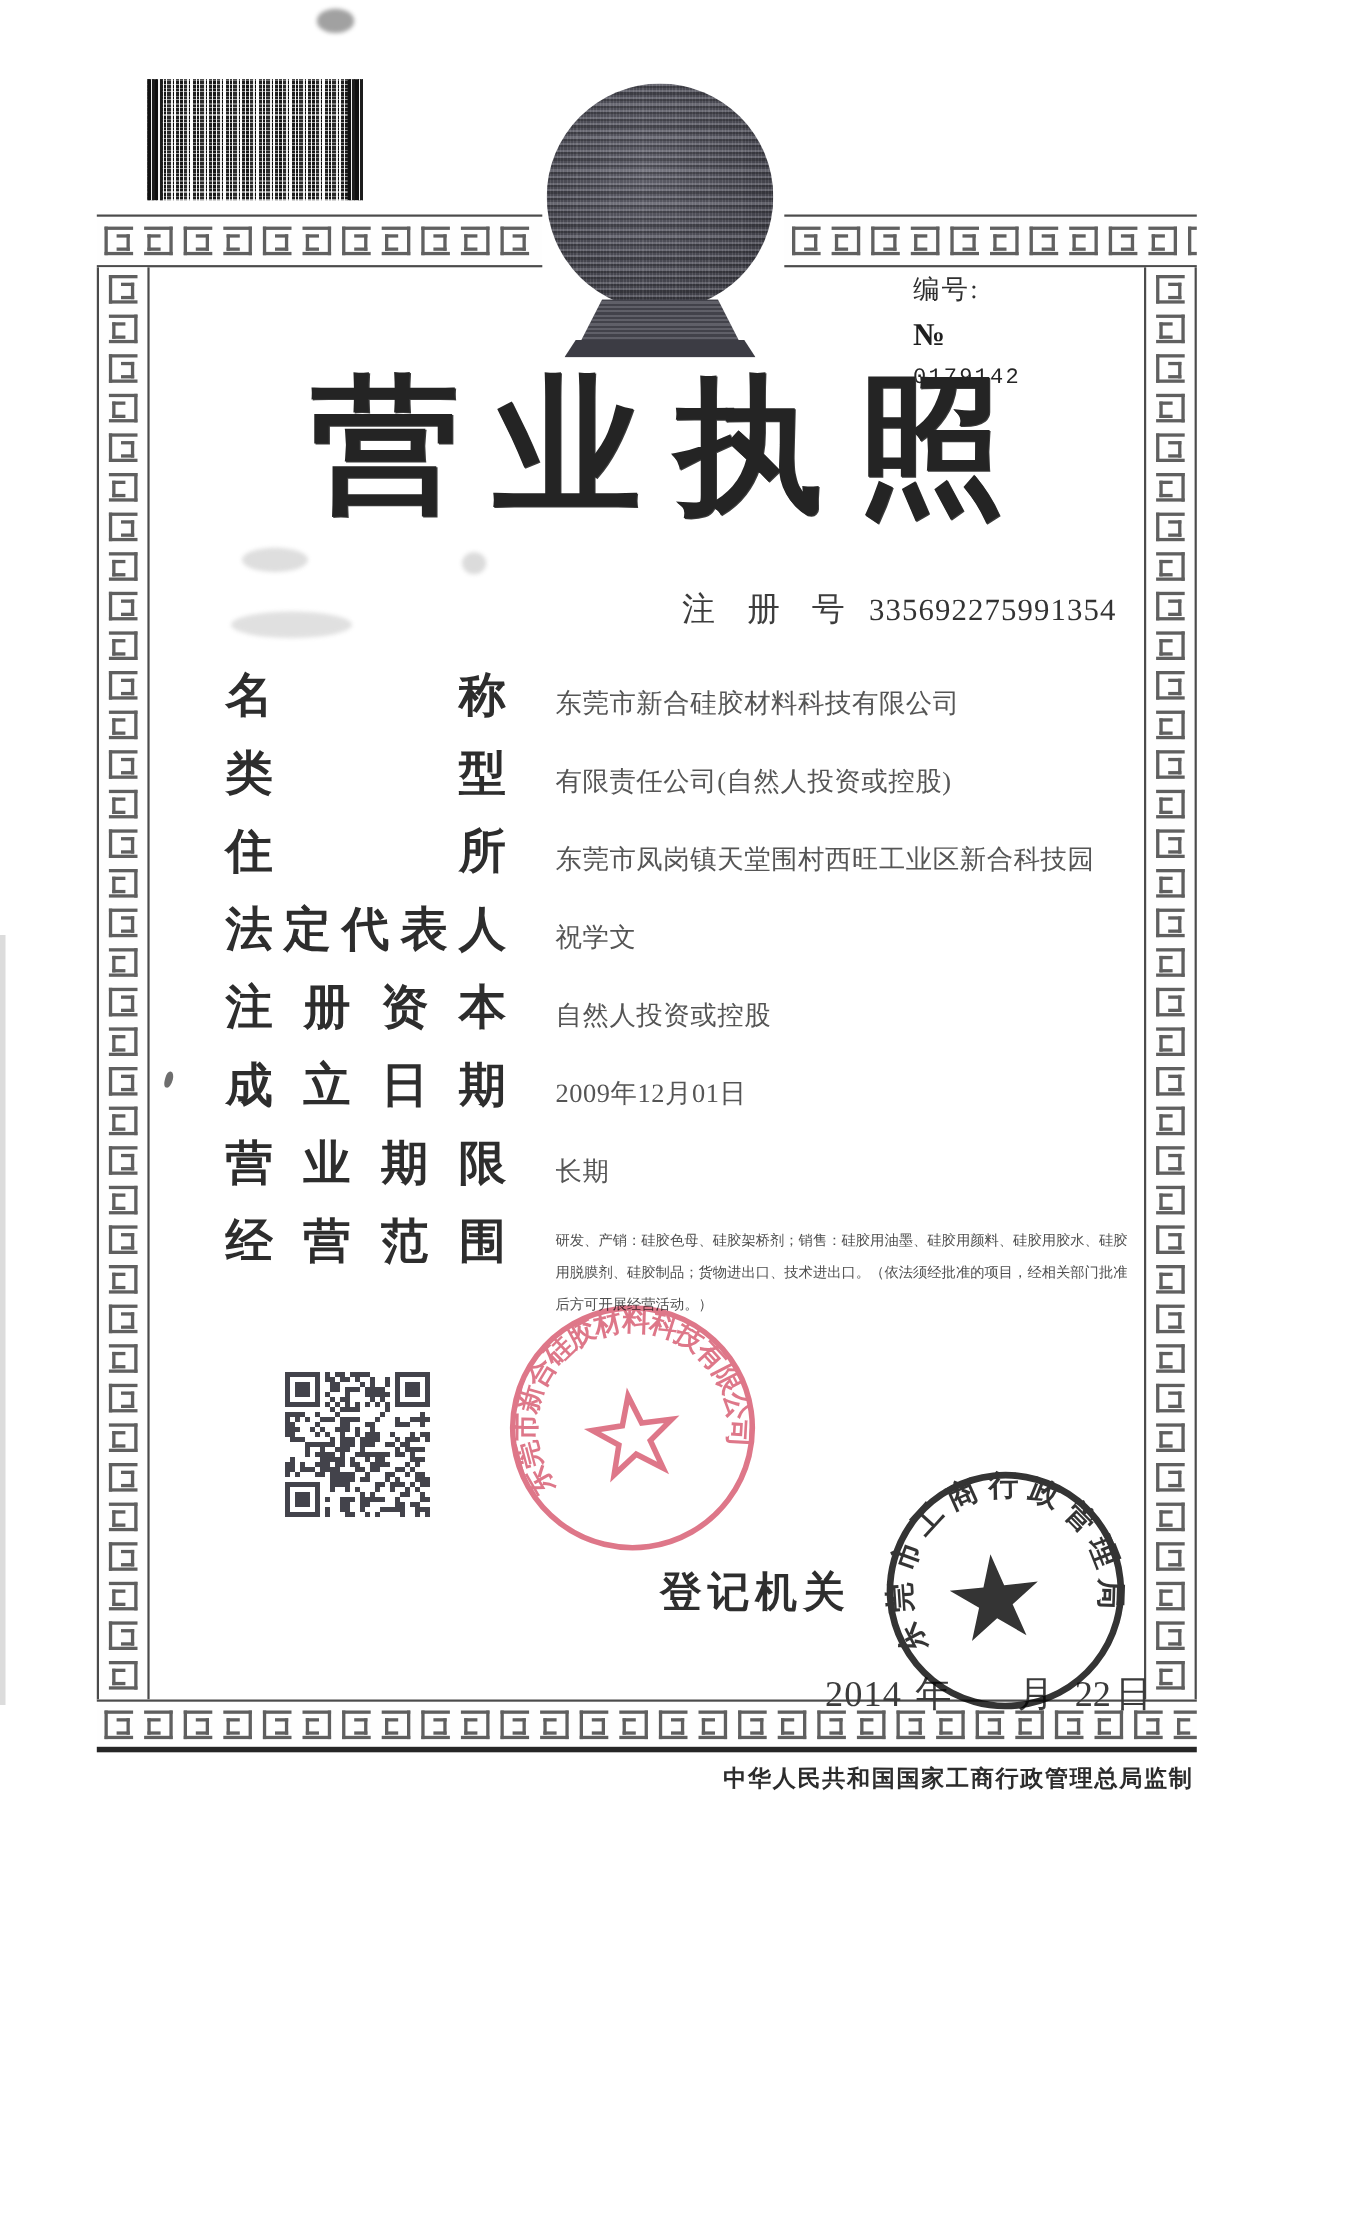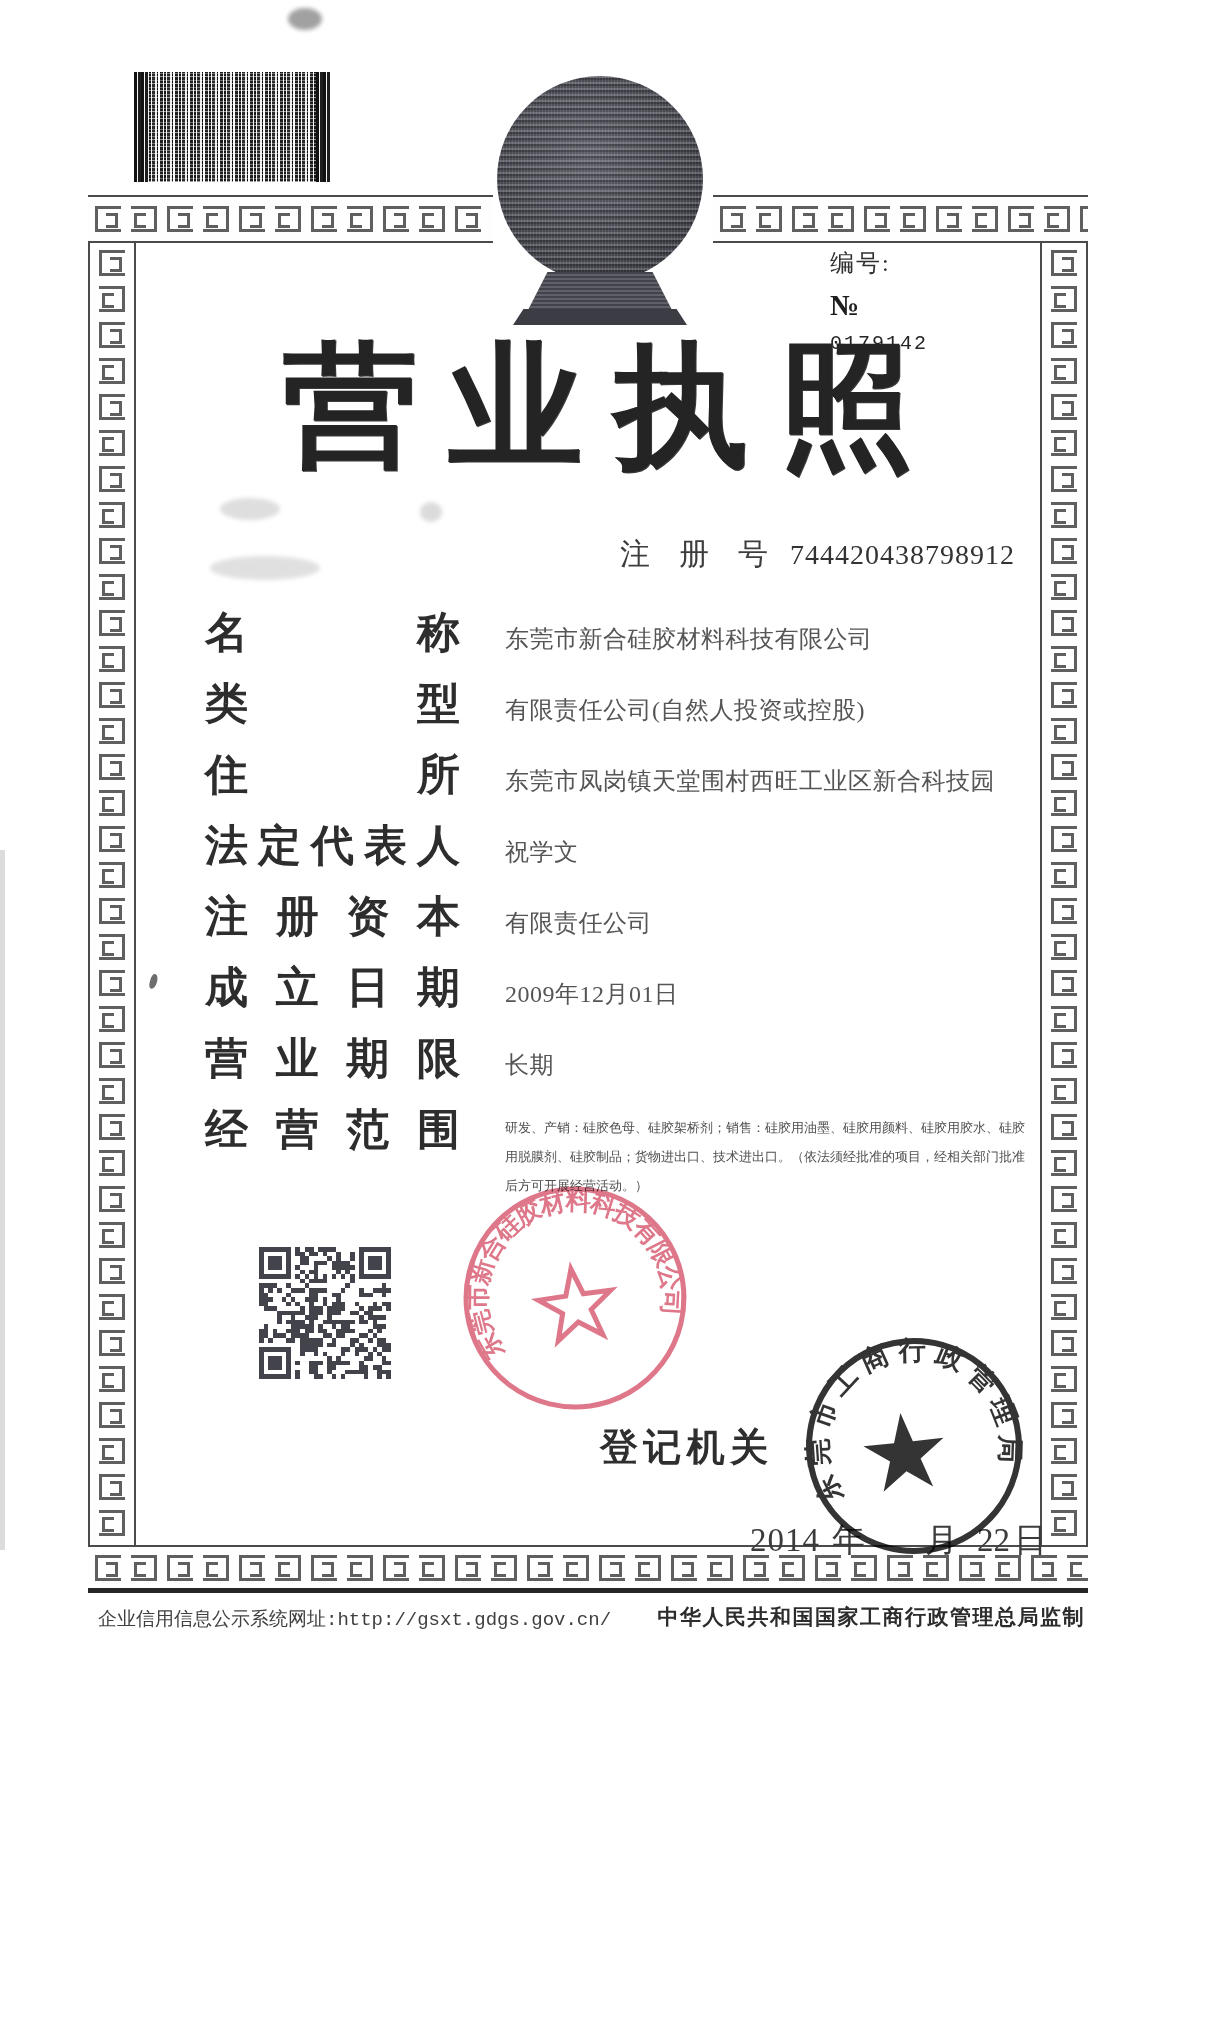--- a/index.html
+++ b/index.html
@@ -240,21 +240,21 @@
       <span>执</span>
       <span>照</span>
     </div>
 
   <div class="regline">
     <span class="lbl" data-justify="">
         <span>注</span>
         <span>册</span>
         <span>号</span>
       </span>
-    <span class="num">744420438798912</span>
+    <span class="num">335692275991354</span>
   </div>
 
   <div class="fields">
   <div class="field-row">
     <div class="field-label" data-justify="">
           <span>名</span>
           <span>称</span>
         </div>
     <div class="field-value">东莞市新合硅胶材料科技有限公司</div>
   </div>
@@ -286,21 +286,21 @@
     <div class="field-value">祝学文</div>
   </div>
 
   <div class="field-row">
     <div class="field-label" data-justify="">
           <span>注</span>
           <span>册</span>
           <span>资</span>
           <span>本</span>
         </div>
-    <div class="field-value">有限责任公司</div>
+    <div class="field-value">自然人投资或控股</div>
   </div>
 
   <div class="field-row">
     <div class="field-label" data-justify="">
           <span>成</span>
           <span>立</span>
           <span>日</span>
           <span>期</span>
         </div>
     <div class="field-value">2009年12月01日</div>
@@ -774,16 +774,15 @@
         <circle cx="115" cy="115" r="104" fill="none" stroke-width="6"></circle>
         <path id="blkArc" d="M 40.5 158 A 86 86 0 1 1 189.5 158" fill="none" stroke="none"></path>
         <text font-size="27" stroke="none">
           <textPath href="#blkArc" textLength="340">东莞市工商行政管理局</textPath>
         </text>
         <polygon stroke="none" points="105,81 114.4,110.1 144.9,110 120.2,127.9 129.7,157 105,139 80.3,157 89.8,127.9 65.1,110 95.6,110.1"></polygon>
       </g>
     </svg>
   </div>
 
-  <div class="footer-left">企业信用信息公示系统网址:http://gsxt.gdgs.gov.cn/</div>
   <div class="footer-right">中华人民共和国国家工商行政管理总局监制</div>
 
 </div>
 
 </body></html>

